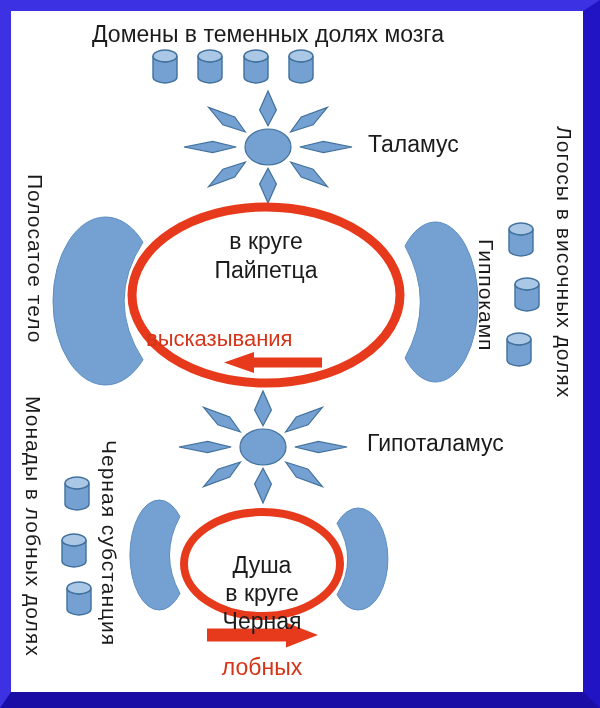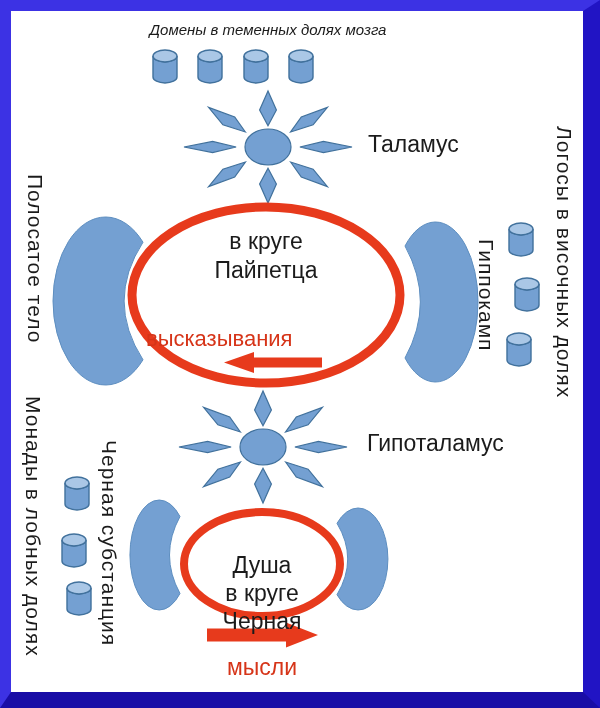--- a/index.html
+++ b/index.html
@@ -11,21 +11,21 @@
   }
   html,body{margin:0;padding:0;}
   body{font-family:"Liberation Sans", sans-serif; background:#888;}
   .stage{position:relative;width:600px;height:708px;background:var(--background);overflow:hidden;}
   .shapes{position:absolute;left:0;top:0;z-index:1;}
   .label{position:absolute;z-index:2;color:var(--text-black);white-space:nowrap;}
   .h-label{font-size:23px;line-height:26px;}
   .v-label{writing-mode:vertical-rl;text-orientation:mixed;font-size:21px;letter-spacing:1px;line-height:25px;}
   .center-text{text-align:center;font-size:23px;line-height:29px;}
   .red-label{color:var(--red-text);font-size:22px;font-weight:400;}
-  .title{font-size:15px;text-align:center;font-style:italic;}
+  .title{font-size:23px;text-align:center;}
   .frame{position:absolute;inset:0;z-index:3;pointer-events:none;box-sizing:border-box;
     border-style:solid;border-width:11px 17px 16px 11px;
     border-top-color:var(--frame-top);border-left-color:var(--frame-left);
     border-right-color:var(--frame-right);border-bottom-color:var(--frame-bottom);}
   .sunshape polygon,.sunshape ellipse{fill:var(--shape-blue);stroke:var(--shape-stroke);stroke-width:1.2;}
   .crescent{fill:var(--shape-blue);stroke:#5d8ec0;stroke-width:1;}
   .cyl-body{fill:var(--shape-blue);stroke:var(--shape-stroke);stroke-width:1.4;}
   .cyl-top{fill:var(--shape-blue-light);stroke:var(--shape-stroke);stroke-width:1.4;}
   .red-ring{fill:none;stroke:var(--accent-red);}
   .red-arrow{fill:var(--accent-red);}
@@ -111,16 +111,16 @@
   </div>
 
   <div class="label red-label" style="left:146px;top:326px;width:290px;text-align:left;">высказывания</div>
 
   <div class="label center-text" style="left:180px;top:517px;width:164px;line-height:28px;margin-top:34px;">
     <div>Душа</div>
     <div>в круге</div>
     <div>Черная</div>
   </div>
 
-  <div class="label red-label" style="left:182px;top:654px;width:160px;text-align:center;font-size:23px;">мысли</div>
+  <div class="label red-label" style="left:182px;top:654px;width:160px;text-align:center;font-size:23px;">лобных</div>
 
   <div class="frame"></div>
 </div>
 
 </body></html>

